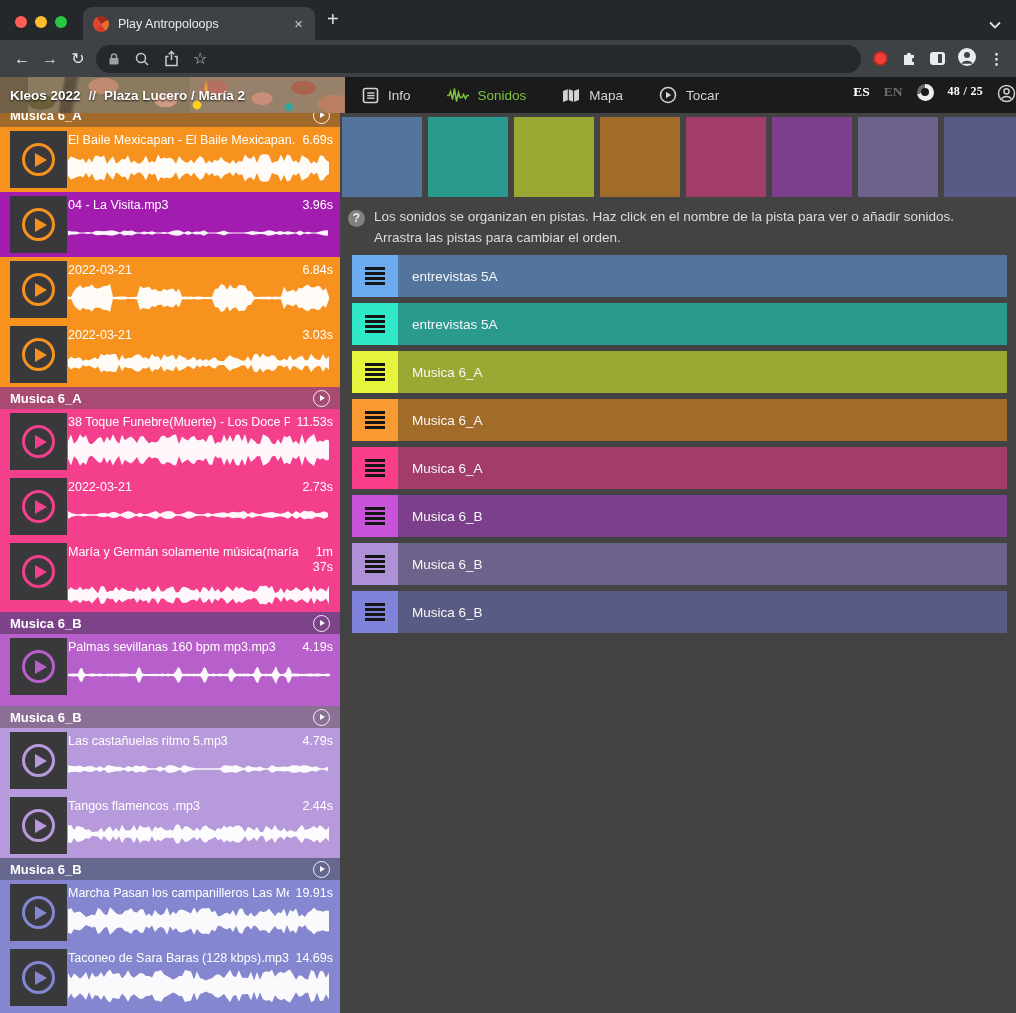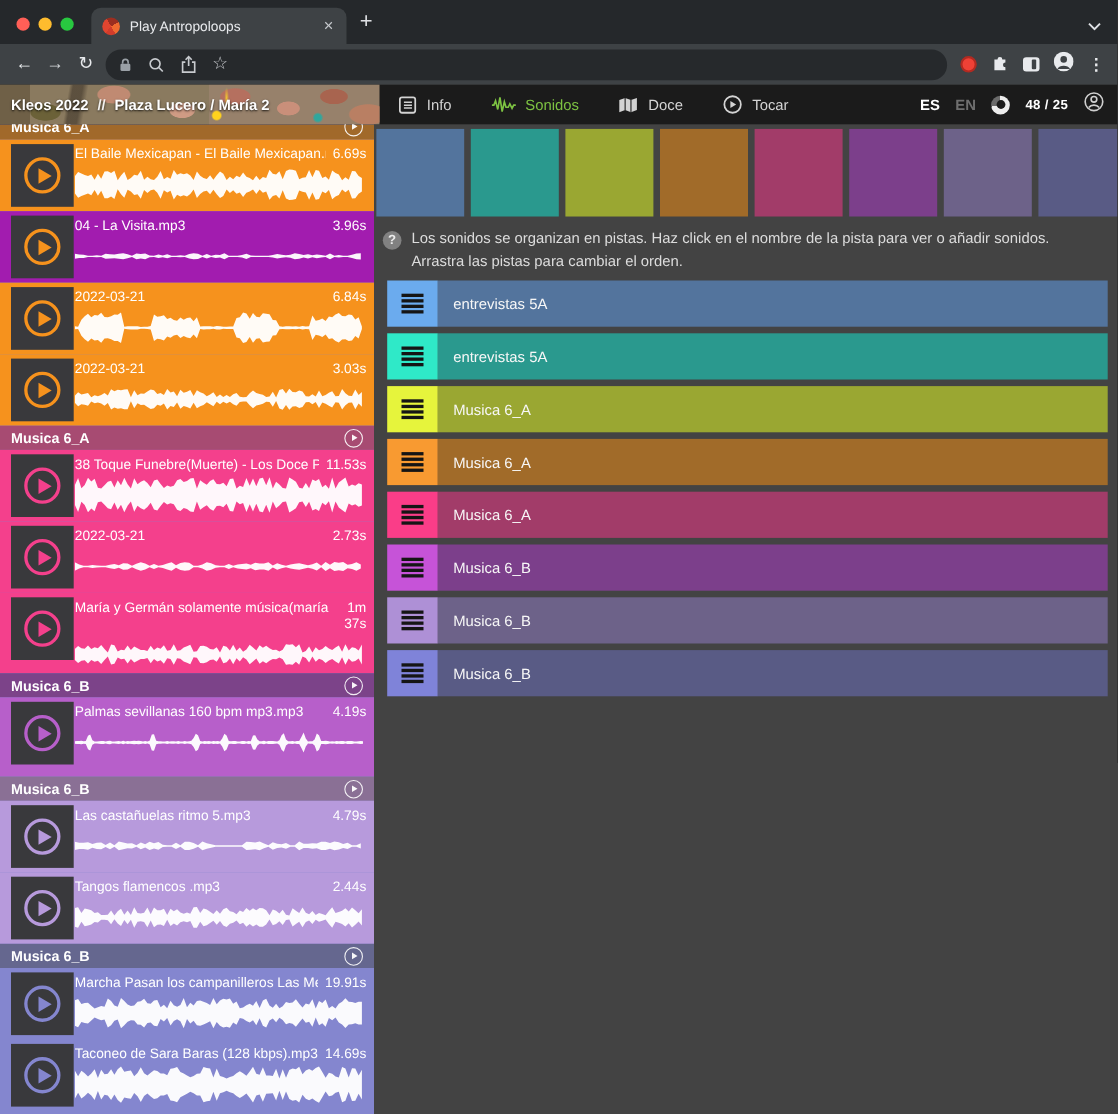--- a/index.html
+++ b/index.html
@@ -51,21 +51,21 @@
       radial-gradient(18px 11px at 76% 60%,#c98f7a 0 55%,rgba(0,0,0,0) 60%),
       radial-gradient(22px 12px at 88% 30%,#a8644f 0 55%,rgba(0,0,0,0) 60%),
       radial-gradient(30px 16px at 97% 75%,#b97f63 0 55%,rgba(0,0,0,0) 60%),
       linear-gradient(90deg,#6f6047 0 8%,#8a7a5f 8% 55%,#97816b 55% 100%);}
   .breadcrumb{position:absolute;left:10px;top:0;height:36px;display:flex;align-items:center;gap:8px;
     color:#fff;font-size:13.5px;font-weight:600;text-shadow:0 1px 2px rgba(0,0,0,.85);white-space:nowrap;}
   .breadcrumb .sep{opacity:.9;font-weight:700;}
   .appnav{display:flex;align-items:center;gap:36px;margin-left:362px;}
   .navitem{display:flex;align-items:center;gap:9px;color:#d3d3d3;font-size:13.5px;}
   .navitem.active{color:#7dc242;}
-  .hright{margin-left:auto;display:flex;align-items:center;gap:14px;padding-right:12px;}
+  .hright{margin-left:auto;display:flex;align-items:flex-start;gap:14px;padding-right:0;font-family:Liberation Serif, serif;}
   .lang{font-size:13.5px;font-weight:700;}
   .lang.active{color:#fff;}.lang.inactive{color:#6f6f6f;}
   .spinner{width:17px;height:17px;border-radius:50%;position:relative;
     background:conic-gradient(#ededed 0 260deg,#6b6b6b 260deg 360deg);}
   .spinner::after{content:"";position:absolute;inset:4.5px;background:#1b1b1b;border-radius:50%;}
   .counter{color:#fff;font-size:12px;font-weight:700;letter-spacing:.3px;}
 
   
   .content{display:flex;height:900px;}
 
@@ -200,21 +200,21 @@
             <path d="M0 7.5 h2 l1.5-4 2 8 2-11 2 13 2-9 1.5 5 h2 l1.5-3 2 4 1.5-3 h2" fill="none" stroke="#7dc242" stroke-width="1.5"></path>
           </svg>
         <span>Sonidos</span>
       </span>
       <span class="navitem">
         <svg width="18" height="15" viewBox="0 0 18 15">
             <path d="M1 3 L6.3 1 L11.6 3 L17 1 V12 L11.6 14 L6.3 12 L1 14 Z" fill="#d3d3d3"></path>
             <line x1="6.3" y1="1" x2="6.3" y2="12" stroke="#1b1b1b" stroke-width="1"></line>
             <line x1="11.6" y1="3" x2="11.6" y2="14" stroke="#1b1b1b" stroke-width="1"></line>
           </svg>
-        <span>Doce</span>
+        <span>Mapa</span>
       </span>
       <span class="navitem">
         <svg width="18" height="18" viewBox="0 0 18 18">
             <circle cx="9" cy="9" r="7.5" fill="none" stroke="#d3d3d3" stroke-width="1.6"></circle>
             <path d="M7 5.8 L12.2 9 L7 12.2 Z" fill="#d3d3d3"></path>
           </svg>
         <span>Tocar</span>
       </span>
     </div>
     <div class="hright">

